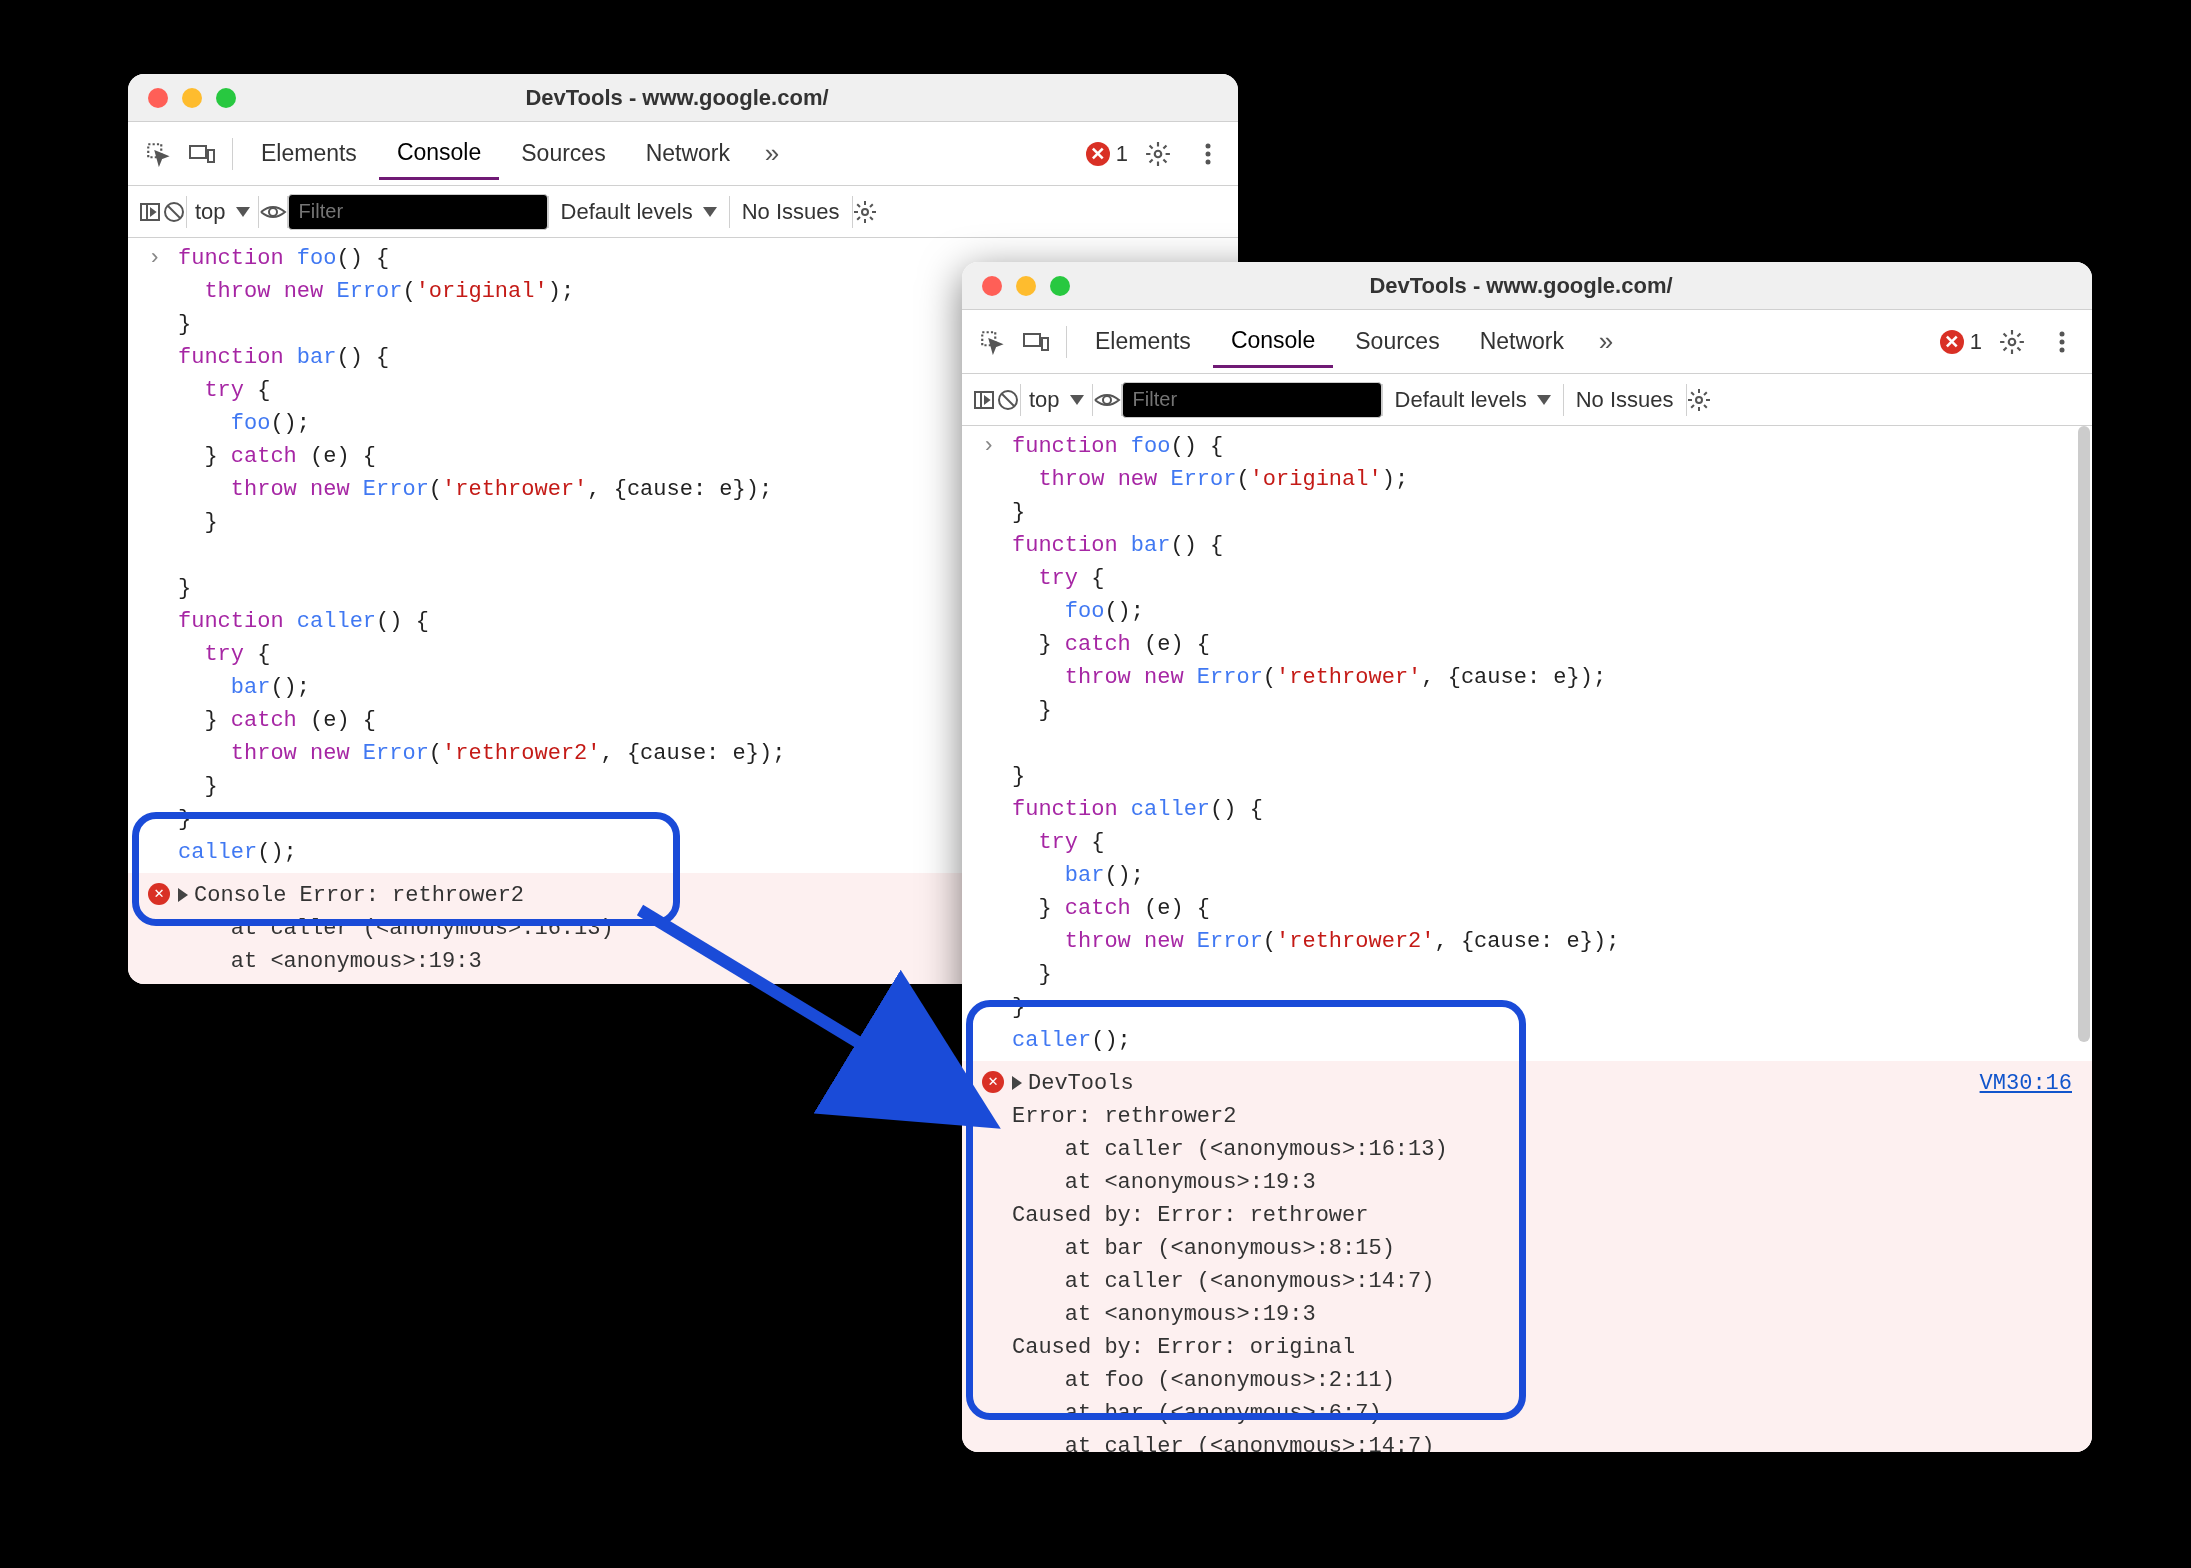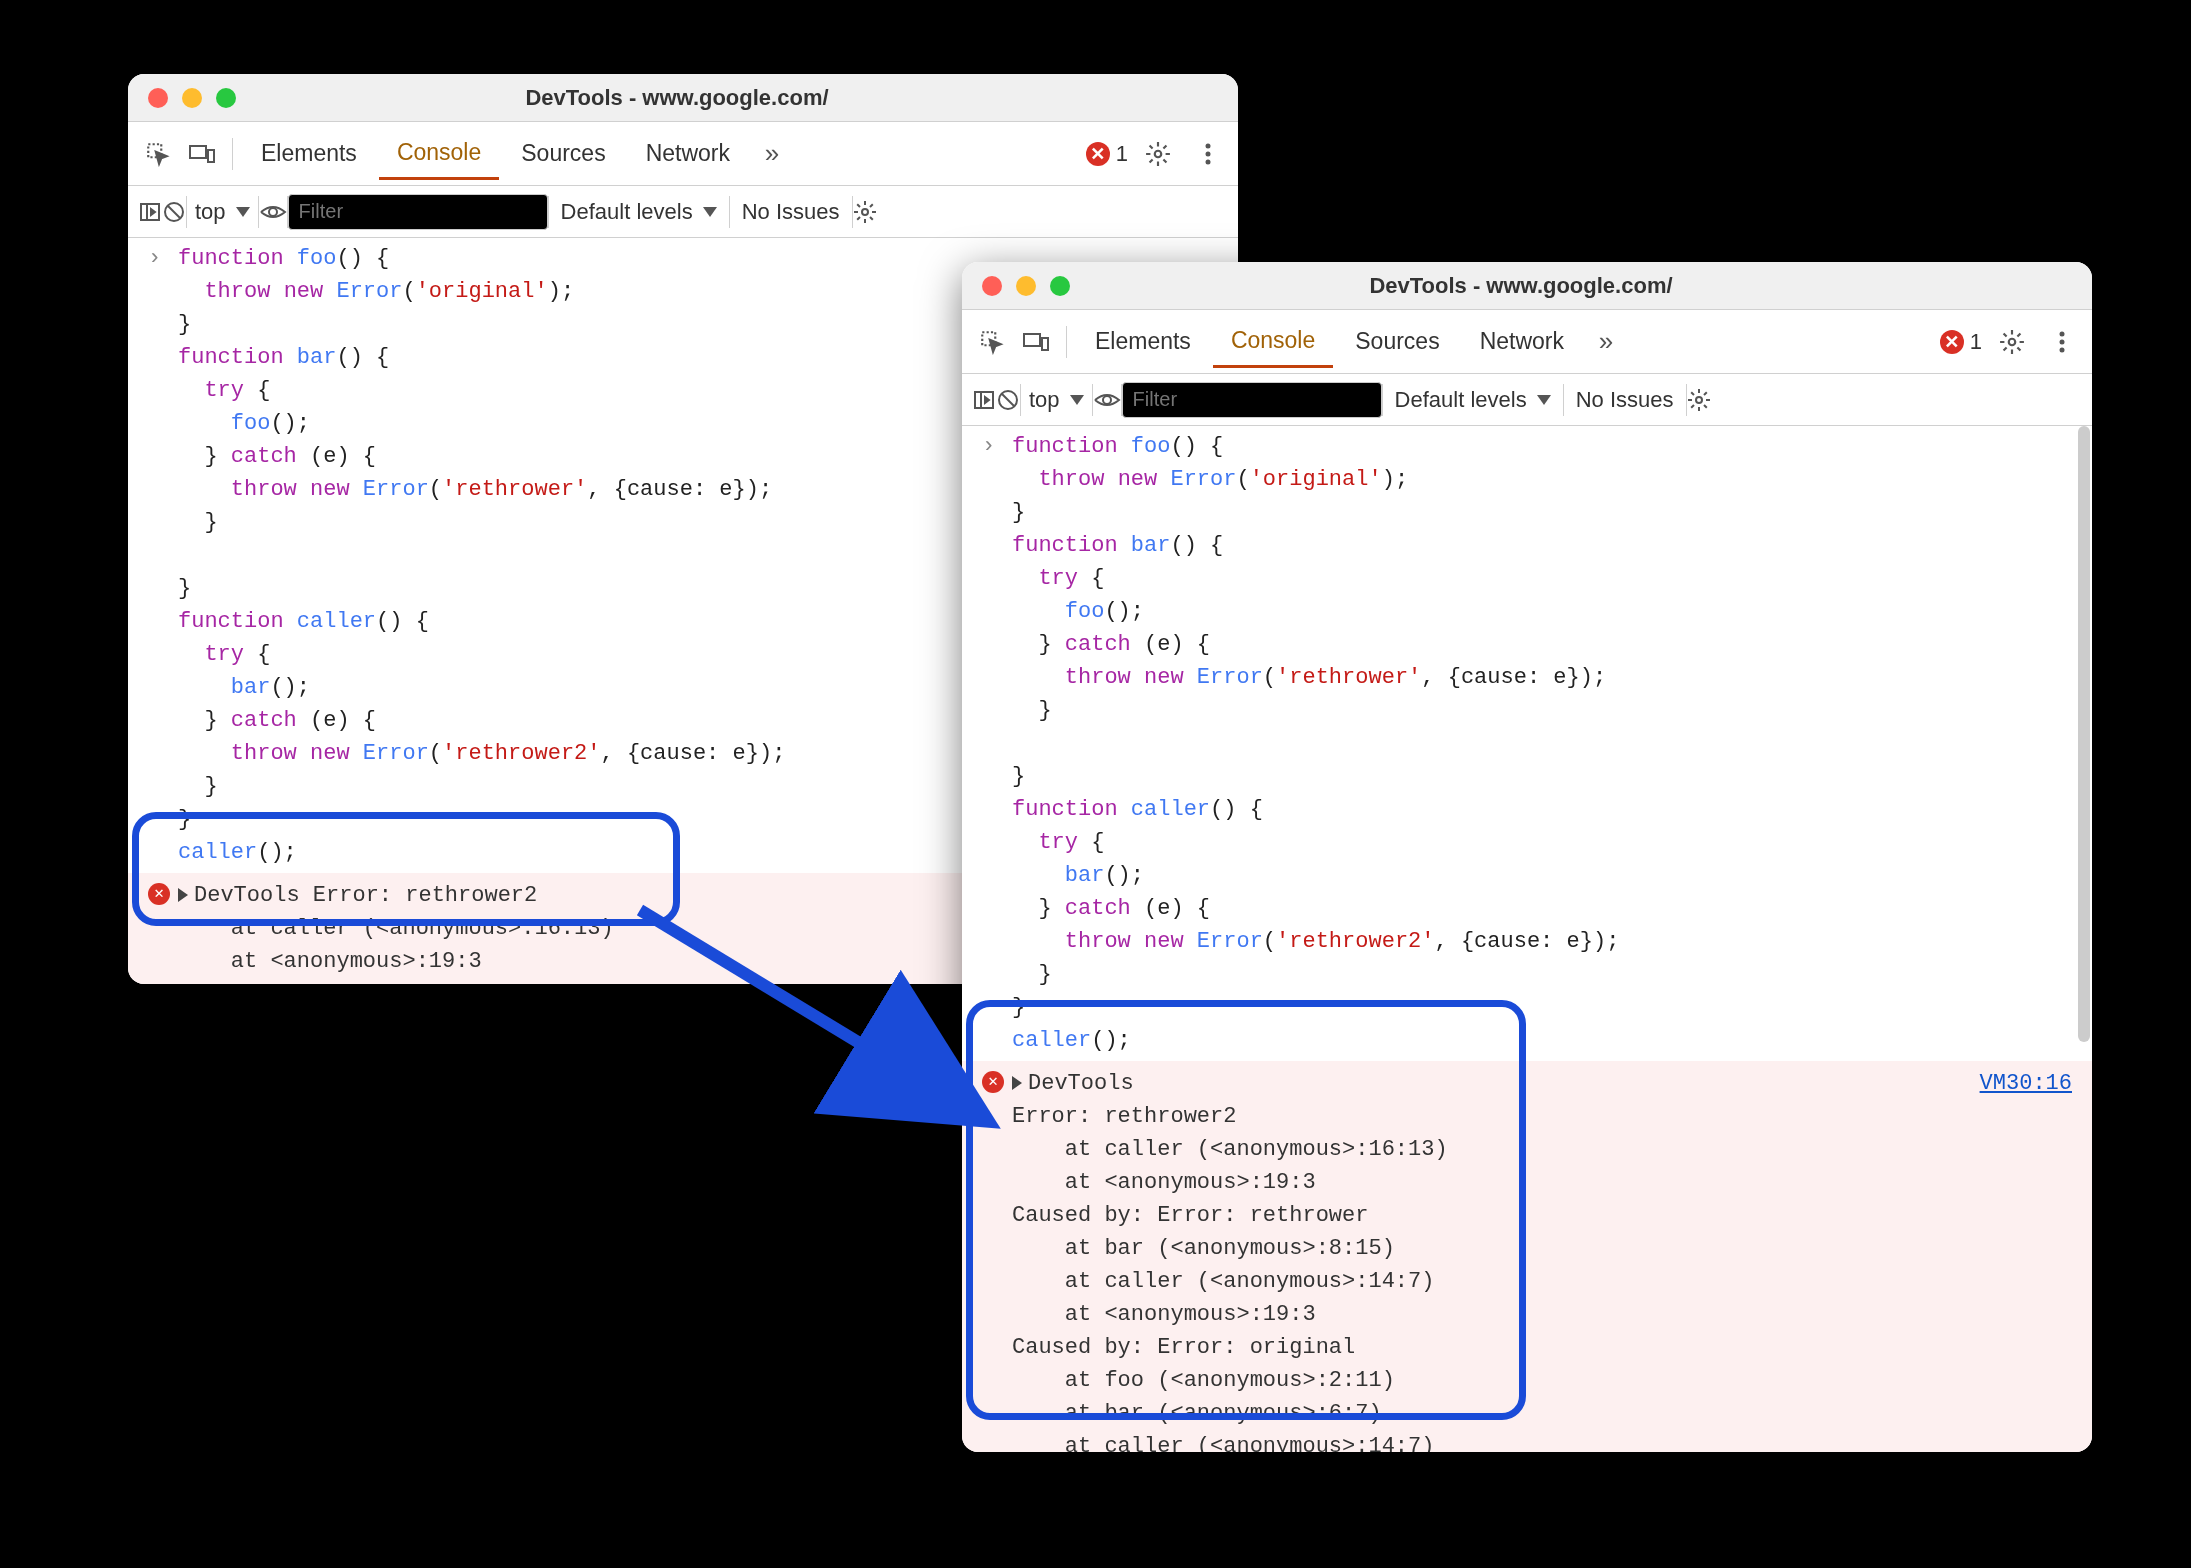--- a/index.html
+++ b/index.html
@@ -65,22 +65,22 @@
   }
   .tab {
     padding: 0 18px;
     height: 52px;
     display: flex;
     align-items: center;
     cursor: pointer;
     color: #333;
   }
   .tab.active {
-    color: #a16207;
-    border-bottom: 3px solid #c2410c;
+    color: #000000;
+    border-bottom: 3px solid #701a75;
   }
   .tabbar-right {
     margin-left: auto;
     display: flex;
     align-items: center;
     gap: 10px;
   }
   .err-badge {
     display: flex; align-items: center; gap: 6px;
     font-size: 22px;
@@ -347,21 +347,21 @@
   } <span class="kw">catch</span> (e) {
     <span class="kw">throw</span> <span class="kw">new</span> <span class="fn">Error</span>(<span class="str">'rethrower2'</span>, {cause: e});
   }
 }
 <span class="fn">caller</span>();</div>
     </div>
     <div class="err-row">
       <div class="err-icon">
           <div class="circ">✕</div>
         </div>
-      <div class="err-content"><span class="disclosure"></span><span id="err1-text">DevTools Error: rethrower2</span><div style="white-space: pre;">    at caller (&lt;anonymous&gt;:16:13)
+      <div class="err-content"><span class="disclosure"></span><span id="err1-text">Console Error: rethrower2</span><div style="white-space: pre;">    at caller (&lt;anonymous&gt;:16:13)
     at &lt;anonymous&gt;:19:3</div></div>
     </div>
     <div class="prompt-row">›</div>
   </div>
 </div>
 
 <div class="window" style="left:962px; top:262px; width:1130px; height:1190px;">
   <div class="titlebar">
     <div class="traffic-lights">
       <div class="traffic-light tl-close"></div>

